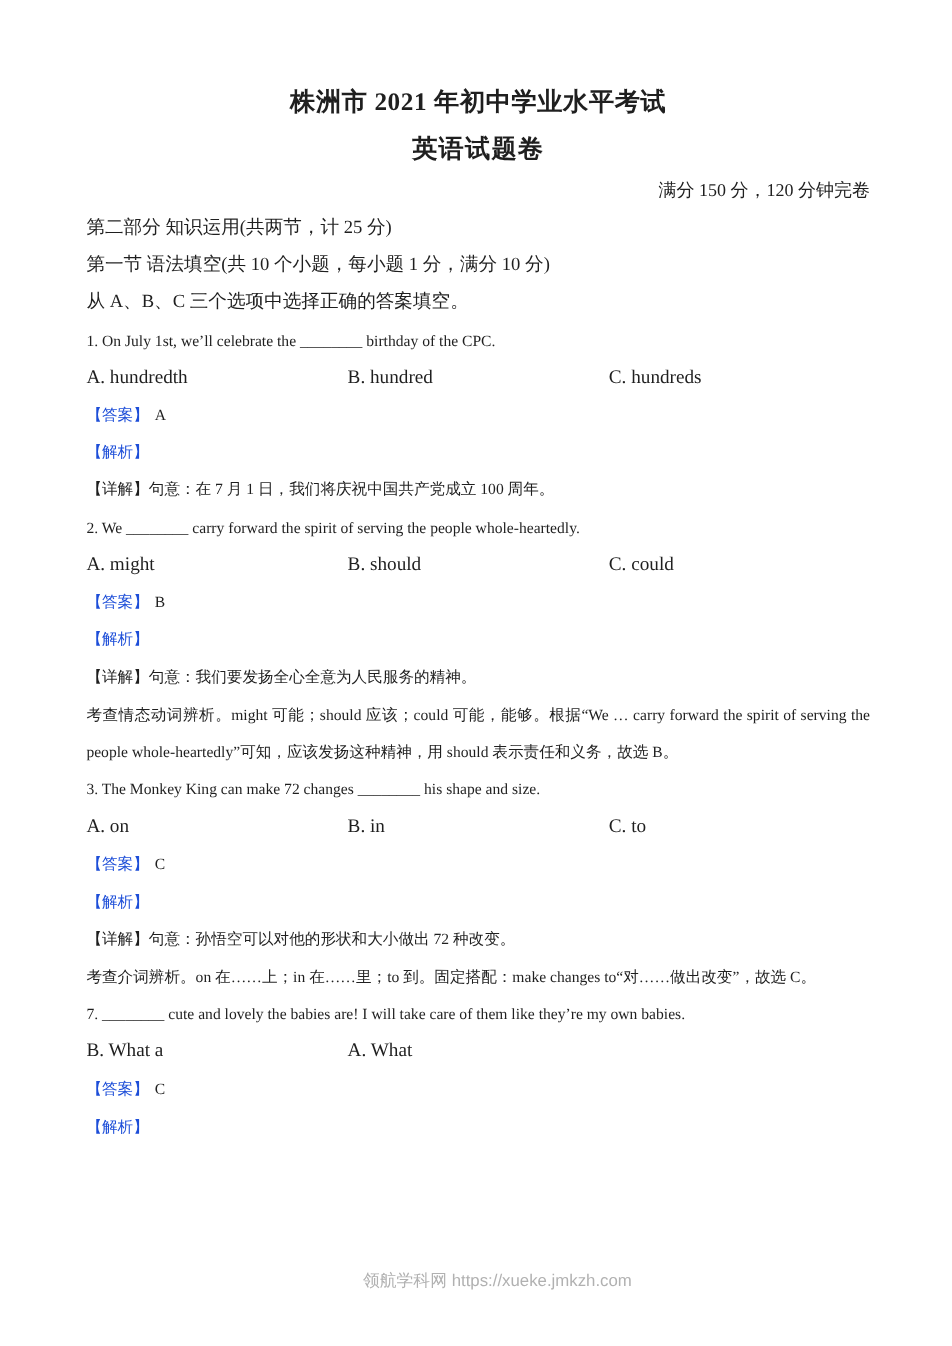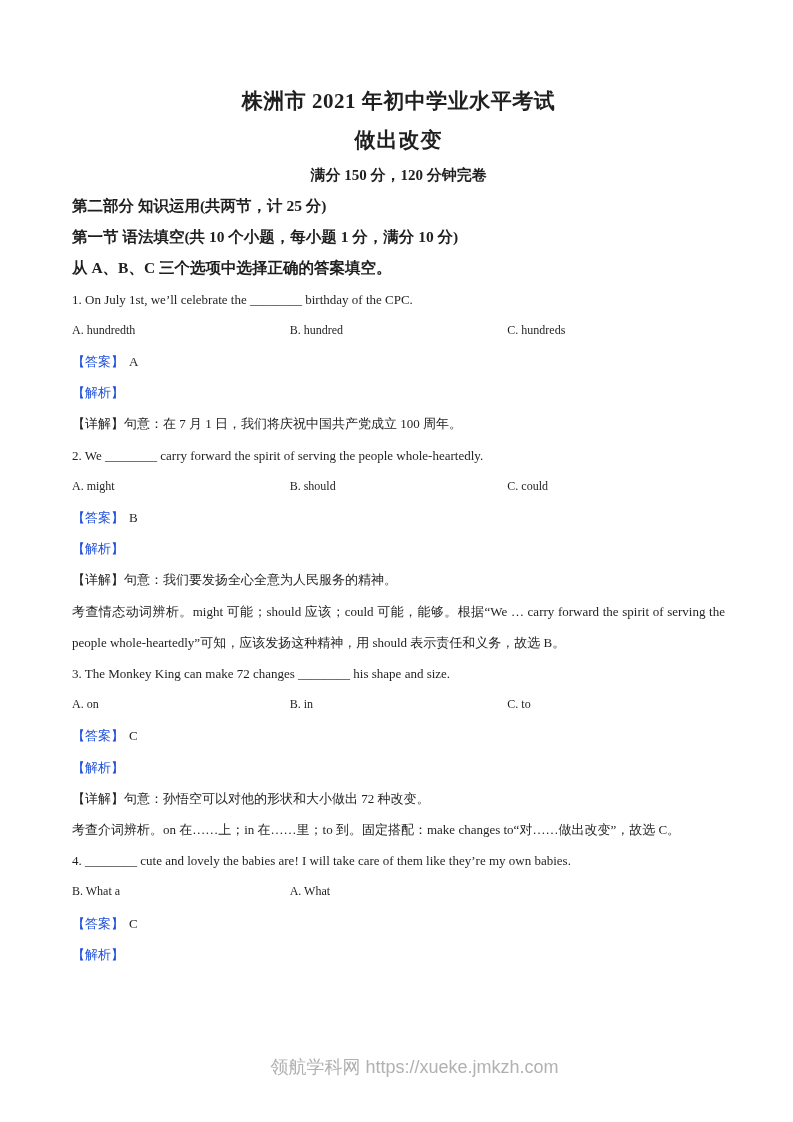--- a/index.html
+++ b/index.html
@@ -8,92 +8,91 @@
     width: 793px;
     height: 1122px;
     background: #ffffff;
     position: relative;
     overflow: hidden;
     font-family: "Liberation Serif", "DejaVu Serif", serif;
     color: #1f1f1f;
   }
   .content {
     padding: 66px 68px 0 72px;
-    margin-top: 16px;
   }
   .t1 {
     margin: 0;
     font-size: 21px;
     font-weight: bold;
     text-align: center;
     line-height: 38px;
     letter-spacing: 0.5px;
   }
   .t2 {
     margin: 0;
     font-size: 21px;
     font-weight: bold;
     text-align: center;
     line-height: 40px;
     letter-spacing: 1px;
   }
   .sub {
     margin: 0;
     font-size: 15px;
-    font-weight: bold;
-    text-align: center;
+    font-weight: normal;
+    text-align: right;
     line-height: 30px;
   }
   .hline {
     margin: 0;
     font-size: 15.5px;
-    font-weight: bold;
+    font-weight: normal;
     line-height: 31.2px;
   }
   .line {
     margin: 0;
     font-size: 13px;
     line-height: 31.2px;
   }
   .para {
     text-align: justify;
   }
   .opts {
     display: grid;
     grid-template-columns: 1fr 1fr 1fr;
-    font-size: 12px;
+    font-size: 16px;
     line-height: 31.2px;
   }
   .blue {
     color: #1d4ed8;
   }
   .ans-letter {
     margin-left: 5px;
   }
   .footer {
     position: absolute;
     left: 0;
     right: 0;
     top: 1052px;
     text-align: center;
     font-family: "Liberation Sans", "DejaVu Sans", sans-serif;
-    font-size: 18px;
+    font-size: 14px;
     line-height: 30px;
     color: #b1b1b1;
     font-weight: 300;
     padding-left: 36px;
   }
 </style>
 </head>
 <body>
 
 <div class="content">
 
   <h1 class="t1">株洲市 2021 年初中学业水平考试</h1>
-  <h2 class="t2">做出改变</h2>
+  <h2 class="t2">英语试题卷</h2>
   <p class="sub">满分 150 分，120 分钟完卷</p>
 
   <p class="hline">第二部分 知识运用(共两节，计 25 分)</p>
   <p class="hline">第一节 语法填空(共 10 个小题，每小题 1 分，满分 10 分)</p>
   <p class="hline">从 A、B、C 三个选项中选择正确的答案填空。</p>
 
   <div>
     <p class="line">1. On July 1st, we’ll celebrate the ________ birthday of the CPC.</p>
     <div class="opts">
       <span>A. hundredth</span>
@@ -125,21 +124,21 @@
       <span>B. in</span>
       <span>C. to</span>
     </div>
     <p class="line"><span class="blue">【答案】</span><span class="ans-letter">C</span></p>
     <p class="line"><span class="blue">【解析】</span></p>
     <p class="line para">【详解】句意：孙悟空可以对他的形状和大小做出 72 种改变。</p>
     <p class="line para">考查介词辨析。on 在……上；in 在……里；to 到。固定搭配：make changes to“对……做出改变”，故选 C。</p>
   </div>
 
   <div>
-    <p class="line">4. ________ cute and lovely the babies are! I will take care of them like they’re my own babies.</p>
+    <p class="line">7. ________ cute and lovely the babies are! I will take care of them like they’re my own babies.</p>
     <div class="opts">
       <span>B. What a</span>
       <span>A. What</span>
     </div>
     <p class="line"><span class="blue">【答案】</span><span class="ans-letter">C</span></p>
     <p class="line"><span class="blue">【解析】</span></p>
   </div>
 
 </div>
 

